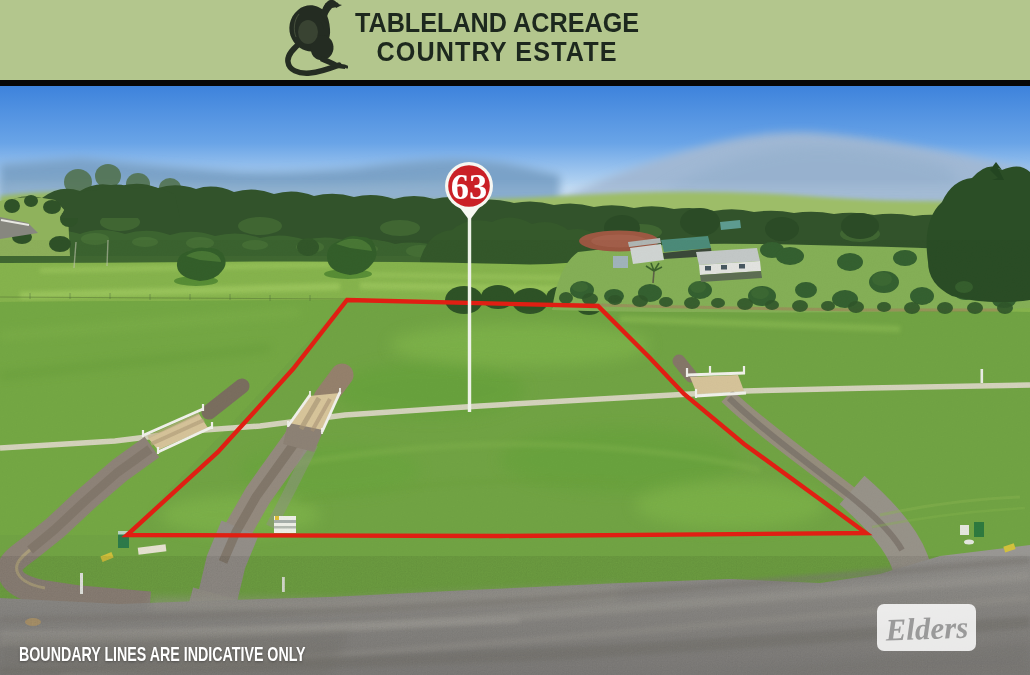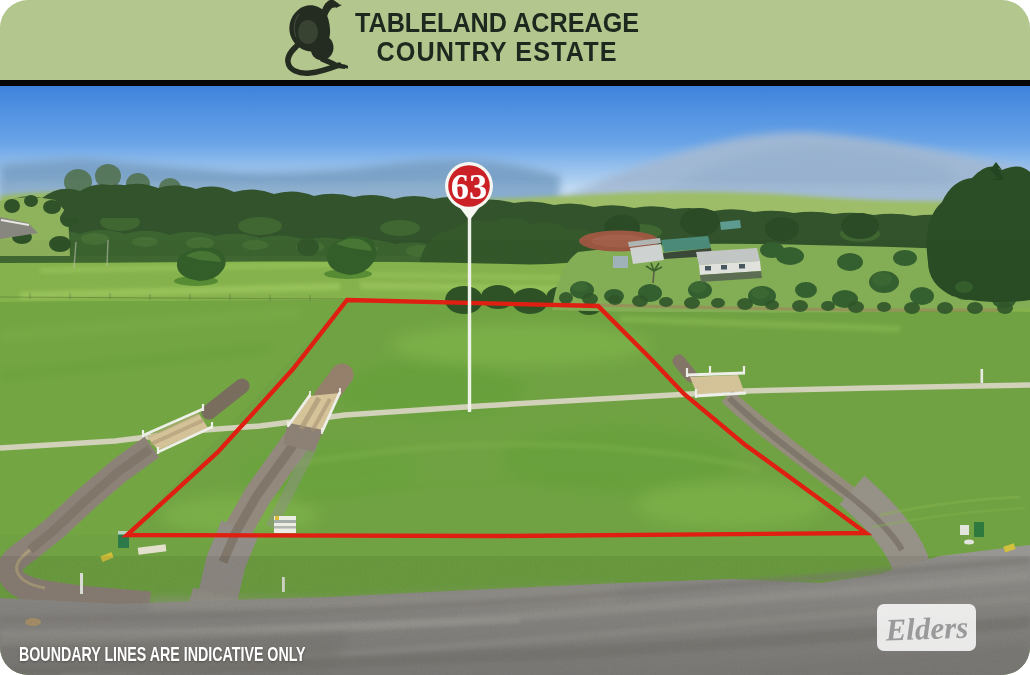--- a/index.html
+++ b/index.html
@@ -1,16 +1,16 @@
 <!DOCTYPE html>
 <html><head>
 <meta charset="utf-8">
 <style>
   html,body{margin:0;padding:0;background:#fff;}
-  .page{position:relative;width:1030px;height:675px;overflow:hidden;font-family:"Liberation Sans",sans-serif;border-radius:28px;}
+  .page{position:relative;width:1030px;height:675px;overflow:hidden;font-family:"Liberation Sans",sans-serif;}
   .header{position:absolute;left:0;top:0;width:1030px;height:80px;background:#b3c68d;}
   .sep{position:absolute;left:0;top:80px;width:1030px;height:6px;background:#070707;}
   .title{position:absolute;left:-3px;top:9px;width:1000px;text-align:center;color:#1d281e;font-weight:bold;font-size:27.5px;line-height:28.8px;letter-spacing:0px;transform:scaleX(0.916);}
   .disclaimer{position:absolute;left:18.5px;top:643px;color:#ffffff;font-weight:bold;font-size:19.5px;transform:scaleX(0.73);transform-origin:left center;text-shadow:0 1px 3px rgba(0,0,0,0.35);white-space:nowrap;}
 </style>
 </head>
 <body>
 <div class="page">
 
   <div class="header"></div>

